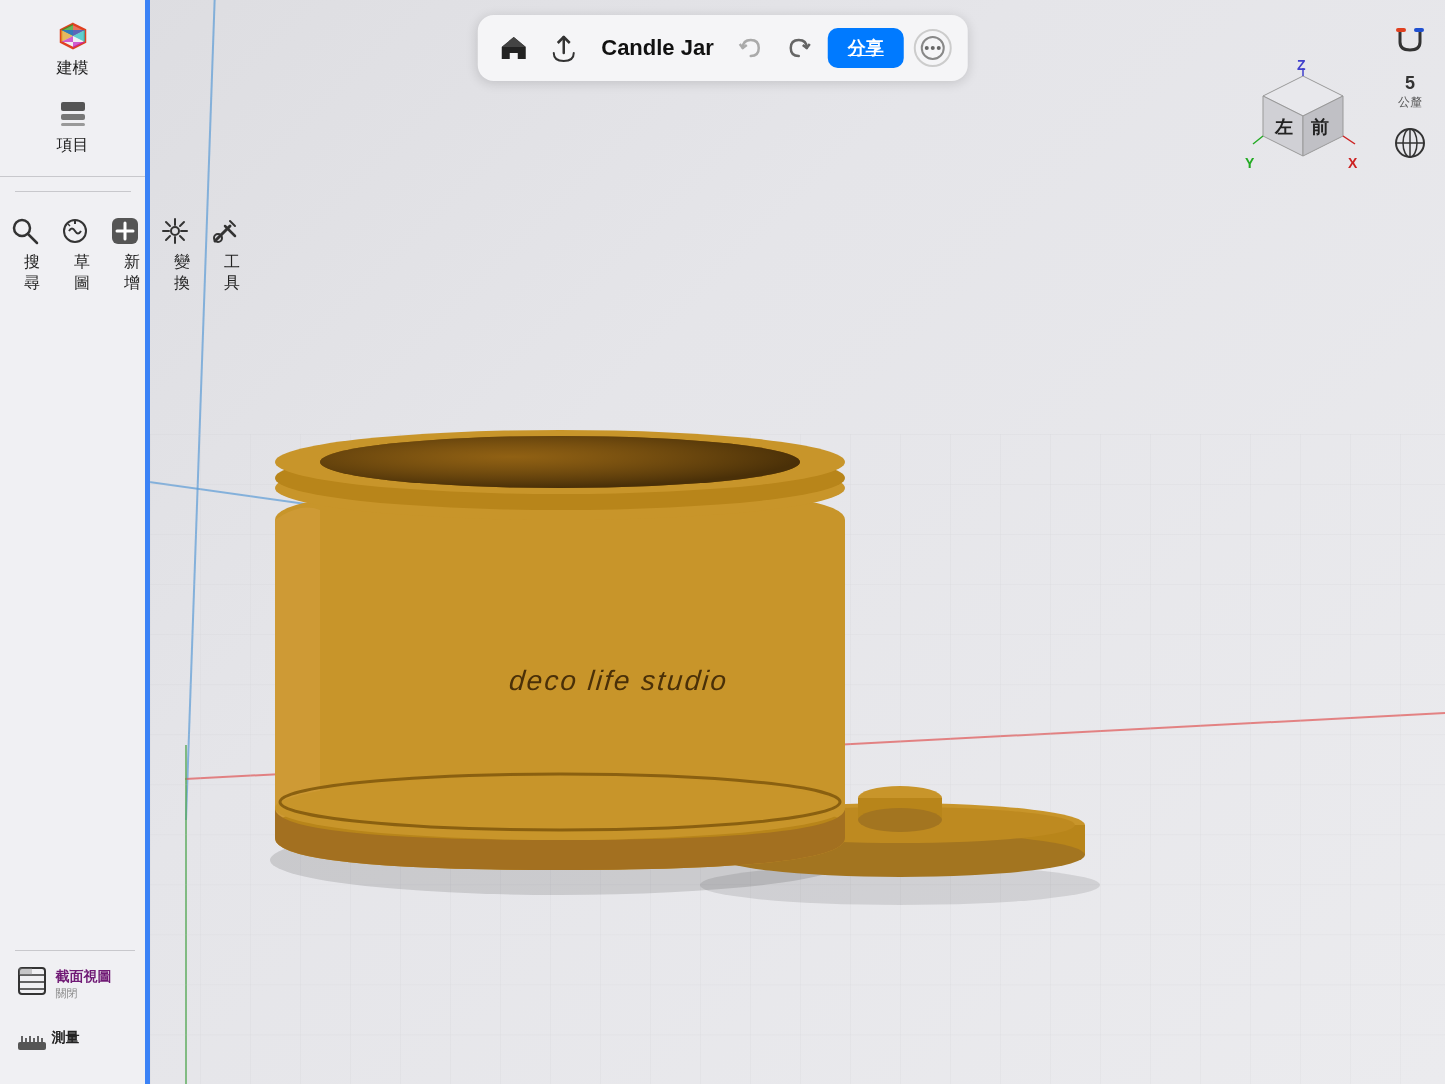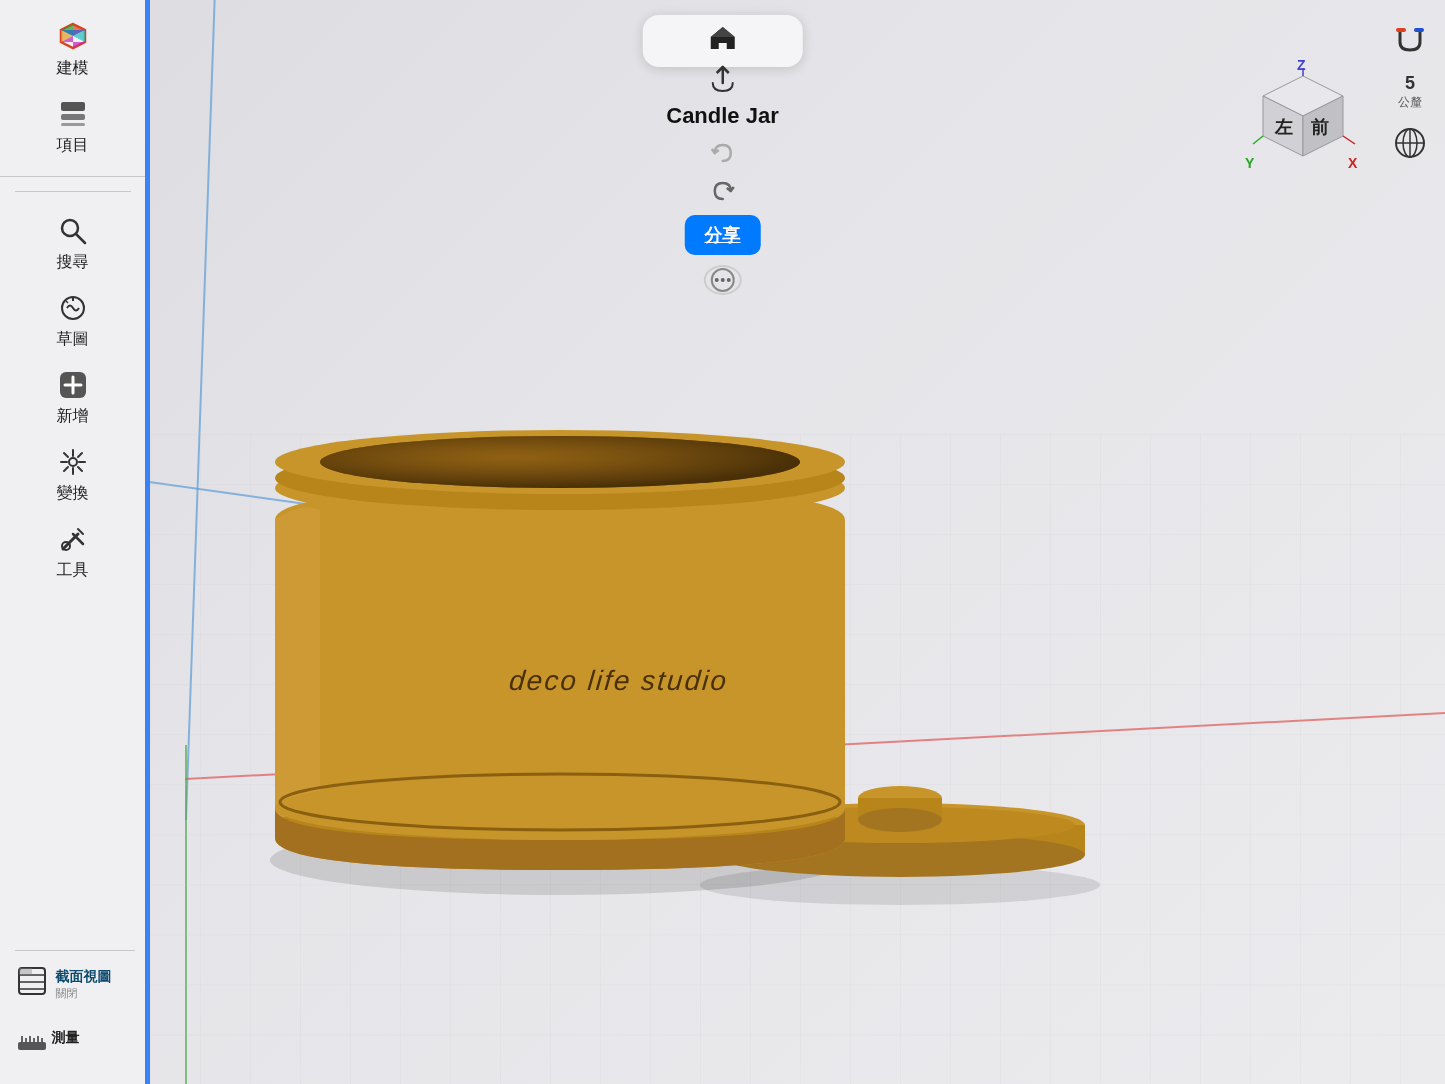--- a/index.html
+++ b/index.html
@@ -109,24 +109,25 @@
 
     .sidebar-divider {
       width: 80%;
       height: 1px;
       background: #c8c8cc;
       margin: 6px auto;
     }
 
     .sidebar-middle {
       display: flex;
-      flex-direction: column;
+      flex-direction: row;
       align-items: center;
       width: 100%;
       margin-top: 8px;
+      text-align: right;
     }
 
     .sidebar-bottom {
       position: absolute;
       bottom: 20px;
       left: 0;
       width: 150px;
       display: flex;
       flex-direction: column;
       align-items: center;
@@ -139,22 +140,21 @@
       left: 50%;
       transform: translateX(-50%);
       display: flex;
       align-items: center;
       background: #f5f5f7;
       border-radius: 16px;
       padding: 8px 16px;
       box-shadow: 0 2px 12px rgba(0,0,0,0.15);
       gap: 10px;
       z-index: 20;
-      height: 52px;
-      flex-direction: column;
+      height: 66px;
     }
 
     .toolbar-home-btn {
       width: 40px;
       height: 40px;
       display: flex;
       align-items: center;
       justify-content: center;
       cursor: pointer;
       font-size: 22px;
@@ -474,21 +474,21 @@
       <span style="font-size:28px;">
         <svg width="32" height="32" viewBox="0 0 32 32">
           <rect x="3" y="3" width="26" height="26" rx="3" fill="none" stroke="#333" stroke-width="2"></rect>
           <line x1="3" y1="10" x2="29" y2="10" stroke="#333" stroke-width="1.5"></line>
           <line x1="3" y1="17" x2="29" y2="17" stroke="#333" stroke-width="1.5"></line>
           <line x1="3" y1="24" x2="29" y2="24" stroke="#333" stroke-width="1.5"></line>
           <rect x="3" y="3" width="13" height="7" fill="#888" opacity="0.4"></rect>
         </svg>
       </span>
       <div>
-        <div style="font-size:14px;font-weight:600;color:#0c4a6e;">截面視圖</div>
+        <div style="font-size:14px;font-weight:600;color:#701a75;">截面視圖</div>
         <div style="font-size:11px;color:#888;">關閉</div>
       </div>
     </div>
     <div class="sidebar-item" style="flex-direction:row; gap:4px; width:135px; justify-content:flex-start; padding:6px 8px;">
       <span>
         <svg width="32" height="32" viewBox="0 0 32 32">
           <rect x="2" y="22" width="28" height="8" rx="2" fill="#555"></rect>
           <line x1="6" y1="22" x2="6" y2="16" stroke="#333" stroke-width="1.5"></line>
           <line x1="10" y1="22" x2="10" y2="18" stroke="#333" stroke-width="1.5"></line>
           <line x1="14" y1="22" x2="14" y2="16" stroke="#333" stroke-width="1.5"></line>

